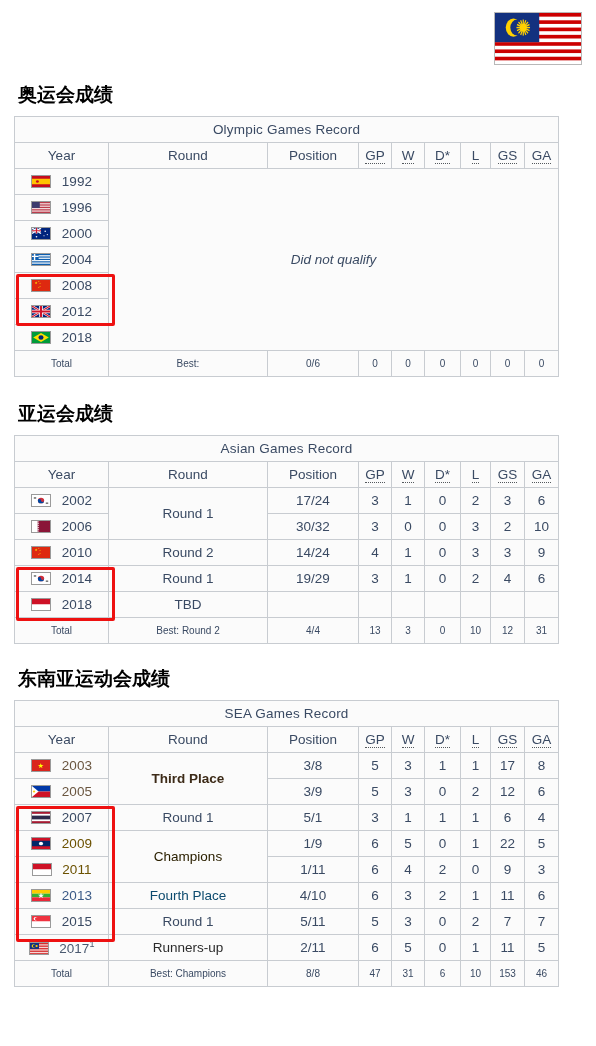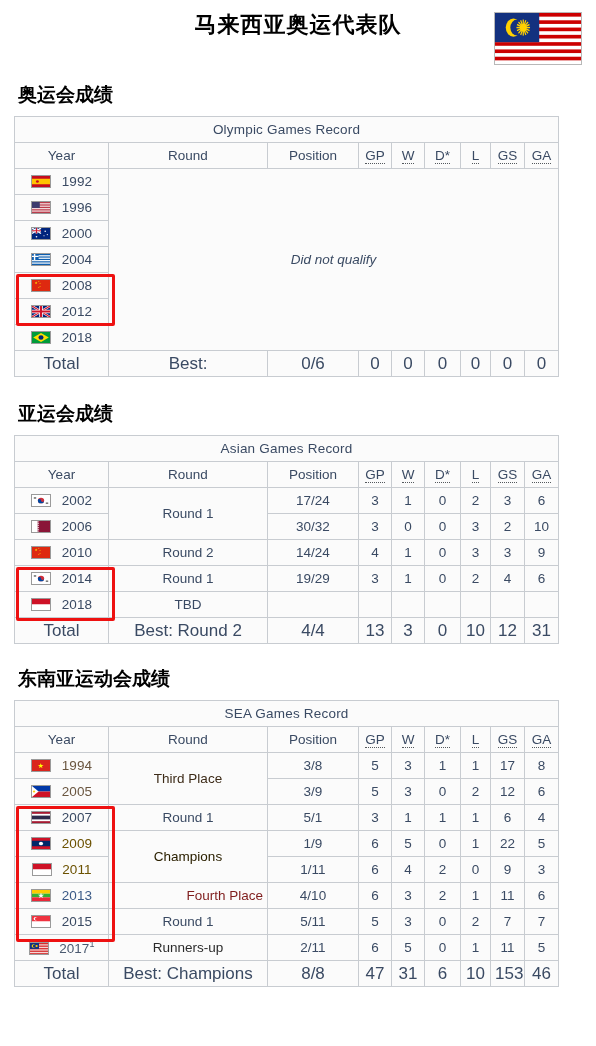--- a/index.html
+++ b/index.html
@@ -105,21 +105,21 @@
     border-bottom:1px dotted #54595d;
     cursor:help;
   }
   
   .totals td{
     background:#10436c;
     color:#ffffff;
     font-weight:bold;
     height:27px;
     border:1px solid #10436c;
-    font-size:17px;
+    font-size:10px;
   }
 
   
   td.year{
     text-align:left;
     padding-left:10px;
     color:#3b5a87;
     font-size:13.5px;
   }
   td.year .fl{
@@ -149,28 +149,27 @@
   .t-silver td{ background:#d4d4d4; color:#4b4b4b; }
   .t-bronze td{ background:#dfb храм; }
   .t-bronze td{ background:#ddb18e; color:#5a4028; }
   .t-blue td  { background:#bcdffb; color:#3a4a63; }
   .t-gold td.year  { color:#6b5100; }
   .t-silver td.year{ color:#4b5a70; }
   .t-bronze td.year{ color:#6a5640; }
   .t-blue td.year  { color:#3b5a87; }
   .t-gold td.round { color:#2b2000; }
   .t-silver td.round{ color:#2b2b2b; }
-  .t-bronze td.round{ color:#3d2b18; }
-  .t-blue td.round { color:#7f1d1d;text-align:right; }
+  .t-bronze td.round{ color:#3d2b18;font-weight:bold; }
+  .t-blue td.round { color:#0c4a6e; }
 </style>
 </head>
 <body>
 
 <div class="page-header">
-  <div class="page-title">马来西亚奥运代表队</div>
   <div class="flag-badge">
     <svg viewBox="0 0 140 70" preserveAspectRatio="none">
       <rect width="140" height="70" fill="#fff"></rect>
       <g fill="#cc0001">
         <rect y="0" width="140" height="5"></rect>
           <rect y="10" width="140" height="5"></rect>
         <rect y="20" width="140" height="5"></rect>
           <rect y="30" width="140" height="5"></rect>
         <rect y="40" width="140" height="5"></rect>
           <rect y="50" width="140" height="5"></rect>
@@ -520,21 +519,21 @@
       <th class="abbr"><span>GS</span></th>
       <th class="abbr"><span>GA</span></th>
     </tr>
 
     <tr class="t-bronze">
       <td class="year">
         <span class="fl"><svg viewBox="0 0 30 20" preserveAspectRatio="none">
                 <rect width="30" height="20" fill="#da251d"></rect>
                 <text x="9" y="15" font-size="12" fill="#ff0">★</text>
               </svg></span>
-        <span class="yr">1994</span>
+        <span class="yr">2003</span>
       </td>
       <td class="round" rowspan="2">Third Place</td>
       <td class="pos">3/8</td>
       <td class="num">5</td>
       <td class="num">3</td>
       <td class="num">1</td>
       <td class="num">1</td>
       <td class="num">17</td>
       <td class="num">8</td>
     </tr>

